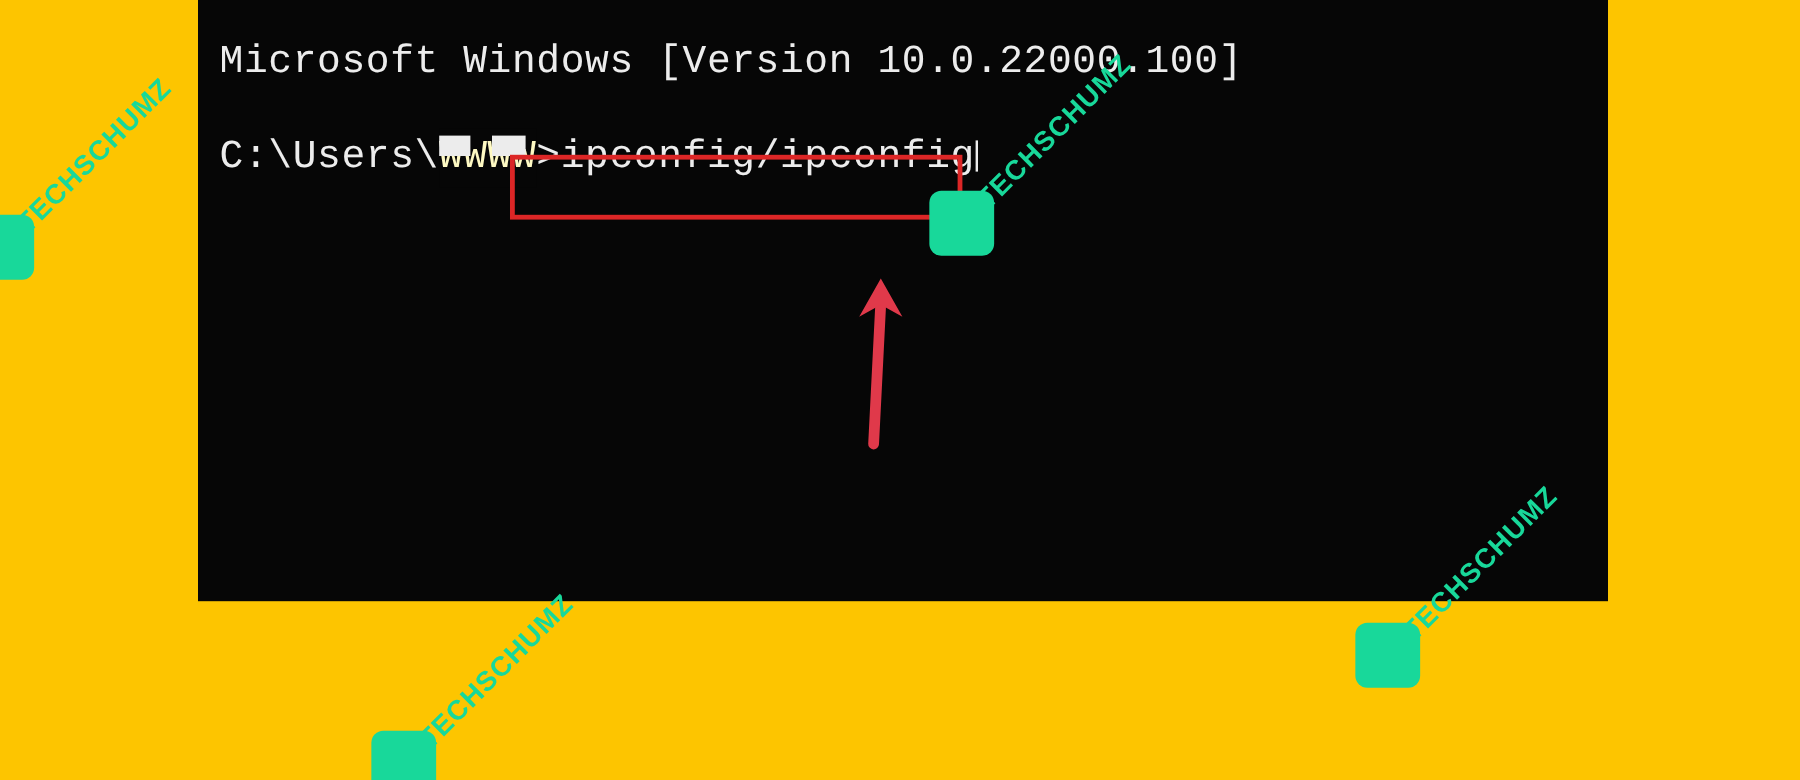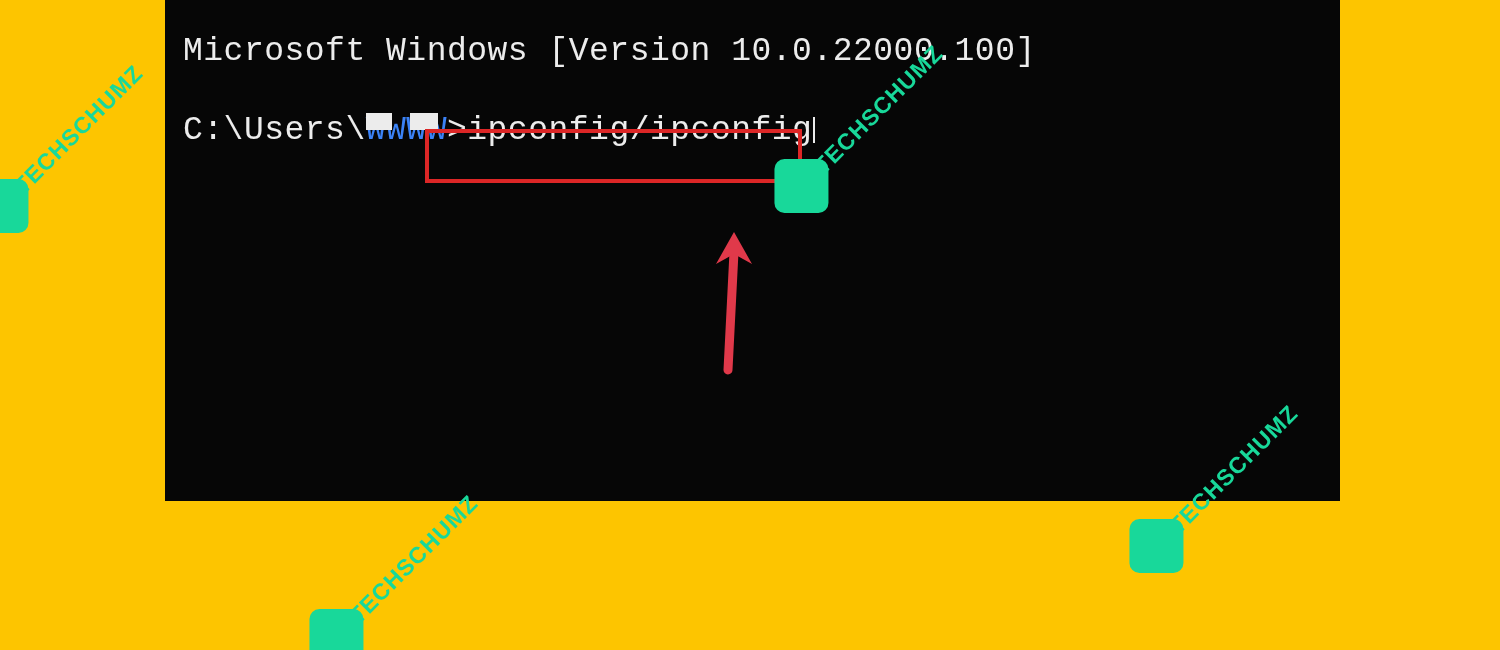--- a/index.html
+++ b/index.html
@@ -25,21 +25,21 @@
       letter-spacing: 0.5px;
       line-height: 1.48;
     }
     .prompt-line {
       margin-top: 30px;
       white-space: pre;
     }
     .redacted {
       display: inline-block;
       background: #060606;
-      color: #3b82f6;
+      color: #fef9c3;
       position: relative;
       vertical-align: baseline;
     }
     .redacted::before, .redacted::after {
       content: "";
       position: absolute;
       background: #ececec;
       top: 6px;
       height: 17px;
     }

